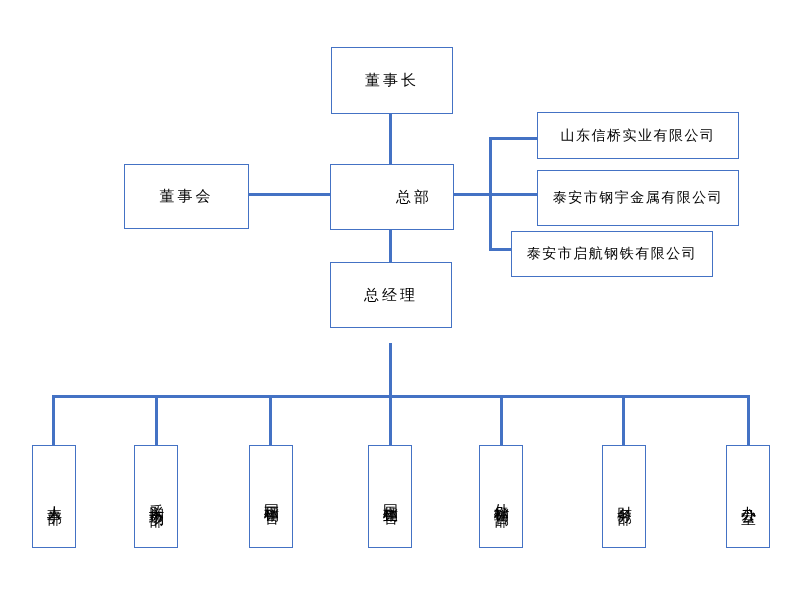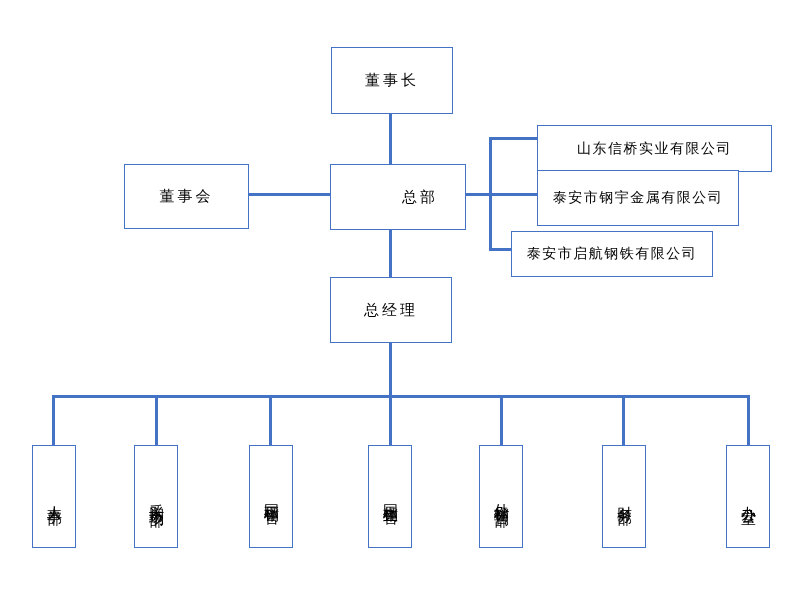--- a/index.html
+++ b/index.html
@@ -25,23 +25,23 @@
   .node.dept{
     font-size:15px;
     writing-mode:vertical-rl;
     text-orientation:upright;
     letter-spacing:2px;
   }
   .line{position:absolute;background:var(--line);}
   
   .chairman{left:331px;top:47px;width:122px;height:67px;}
   .board{left:124px;top:164px;width:125px;height:65px;}
-  .hq{left:330px;top:164px;width:136px;height:66px;padding-left:44px;}
-  .gm{left:330px;top:277px;width:122px;height:66px;}
-  .sub1{left:537px;top:125px;width:235px;height:47px;}
+  .hq{left:330px;top:164px;width:124px;height:66px;padding-left:44px;}
+  .gm{left:330px;top:262px;width:122px;height:66px;}
+  .sub1{left:537px;top:112px;width:202px;height:47px;}
   .sub2{left:537px;top:170px;width:202px;height:56px;}
   .sub3{left:511px;top:231px;width:202px;height:46px;}
   .dept{top:445px;width:44px;height:103px;}
   .d1{left:32px;}  .d2{left:134px;} .d3{left:249px;} .d4{left:368px;}
   .d5{left:479px;} .d6{left:602px;} .d7{left:726px;}
   
   .v-chairman-hq{left:389px;top:114px;width:3px;height:50px;}
   .h-board-hq{left:249px;top:193px;width:81px;height:3px;}
   .v-hq-gm{left:389px;top:230px;width:3px;height:47px;}
   .h-hq-right{left:454px;top:193px;width:83px;height:3px;}

